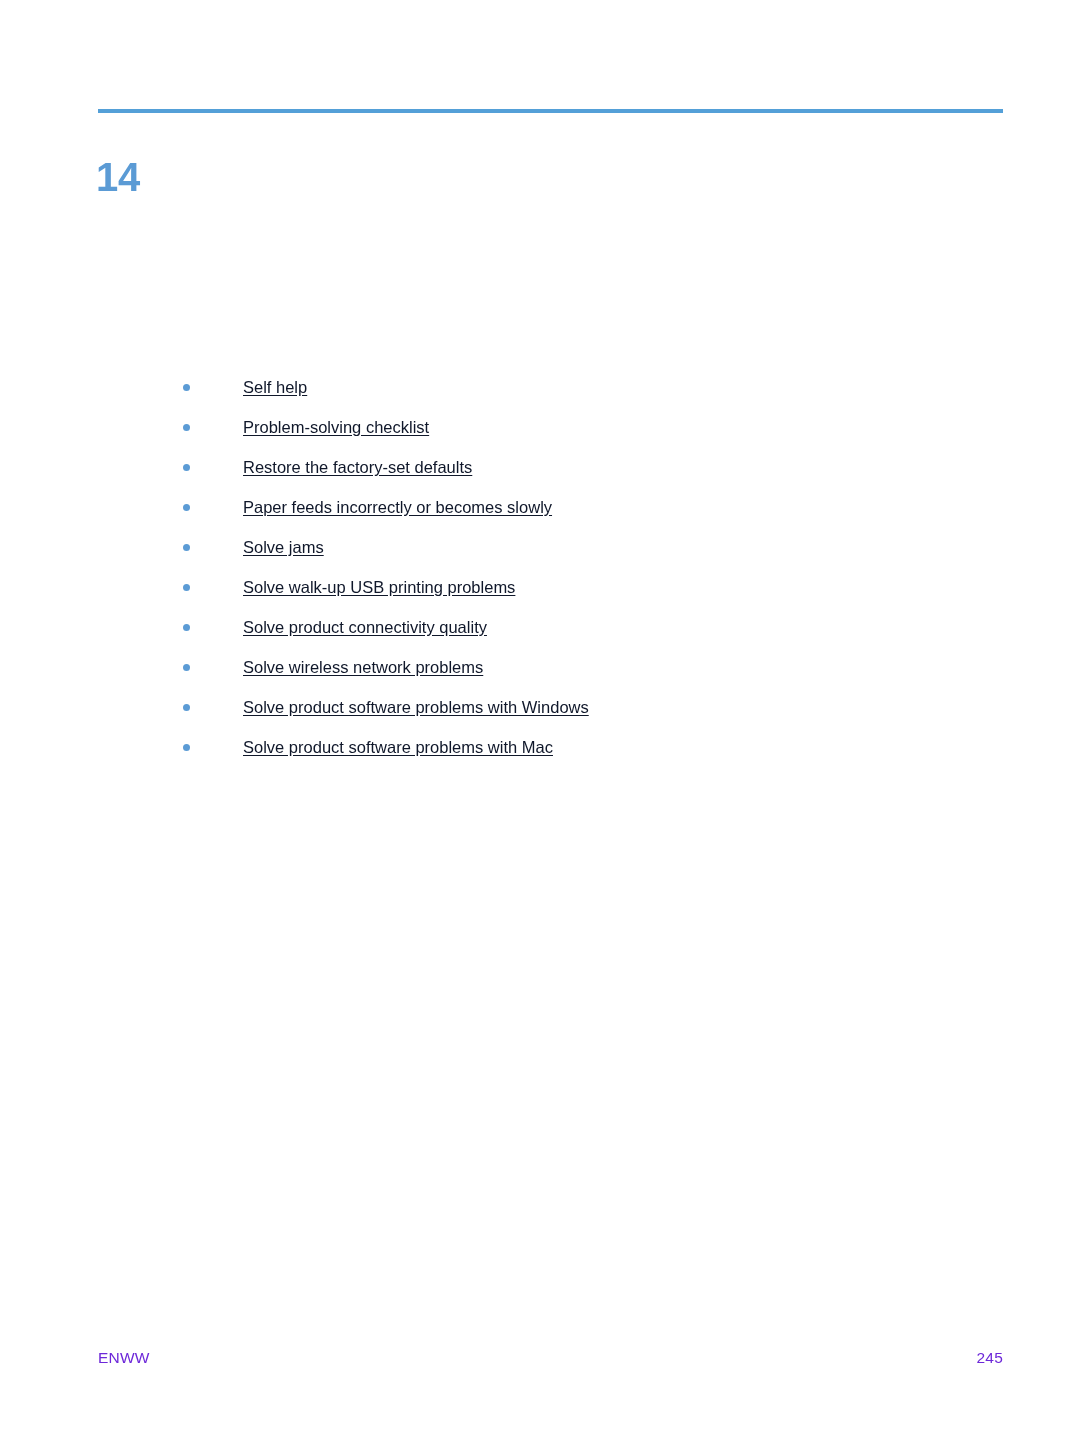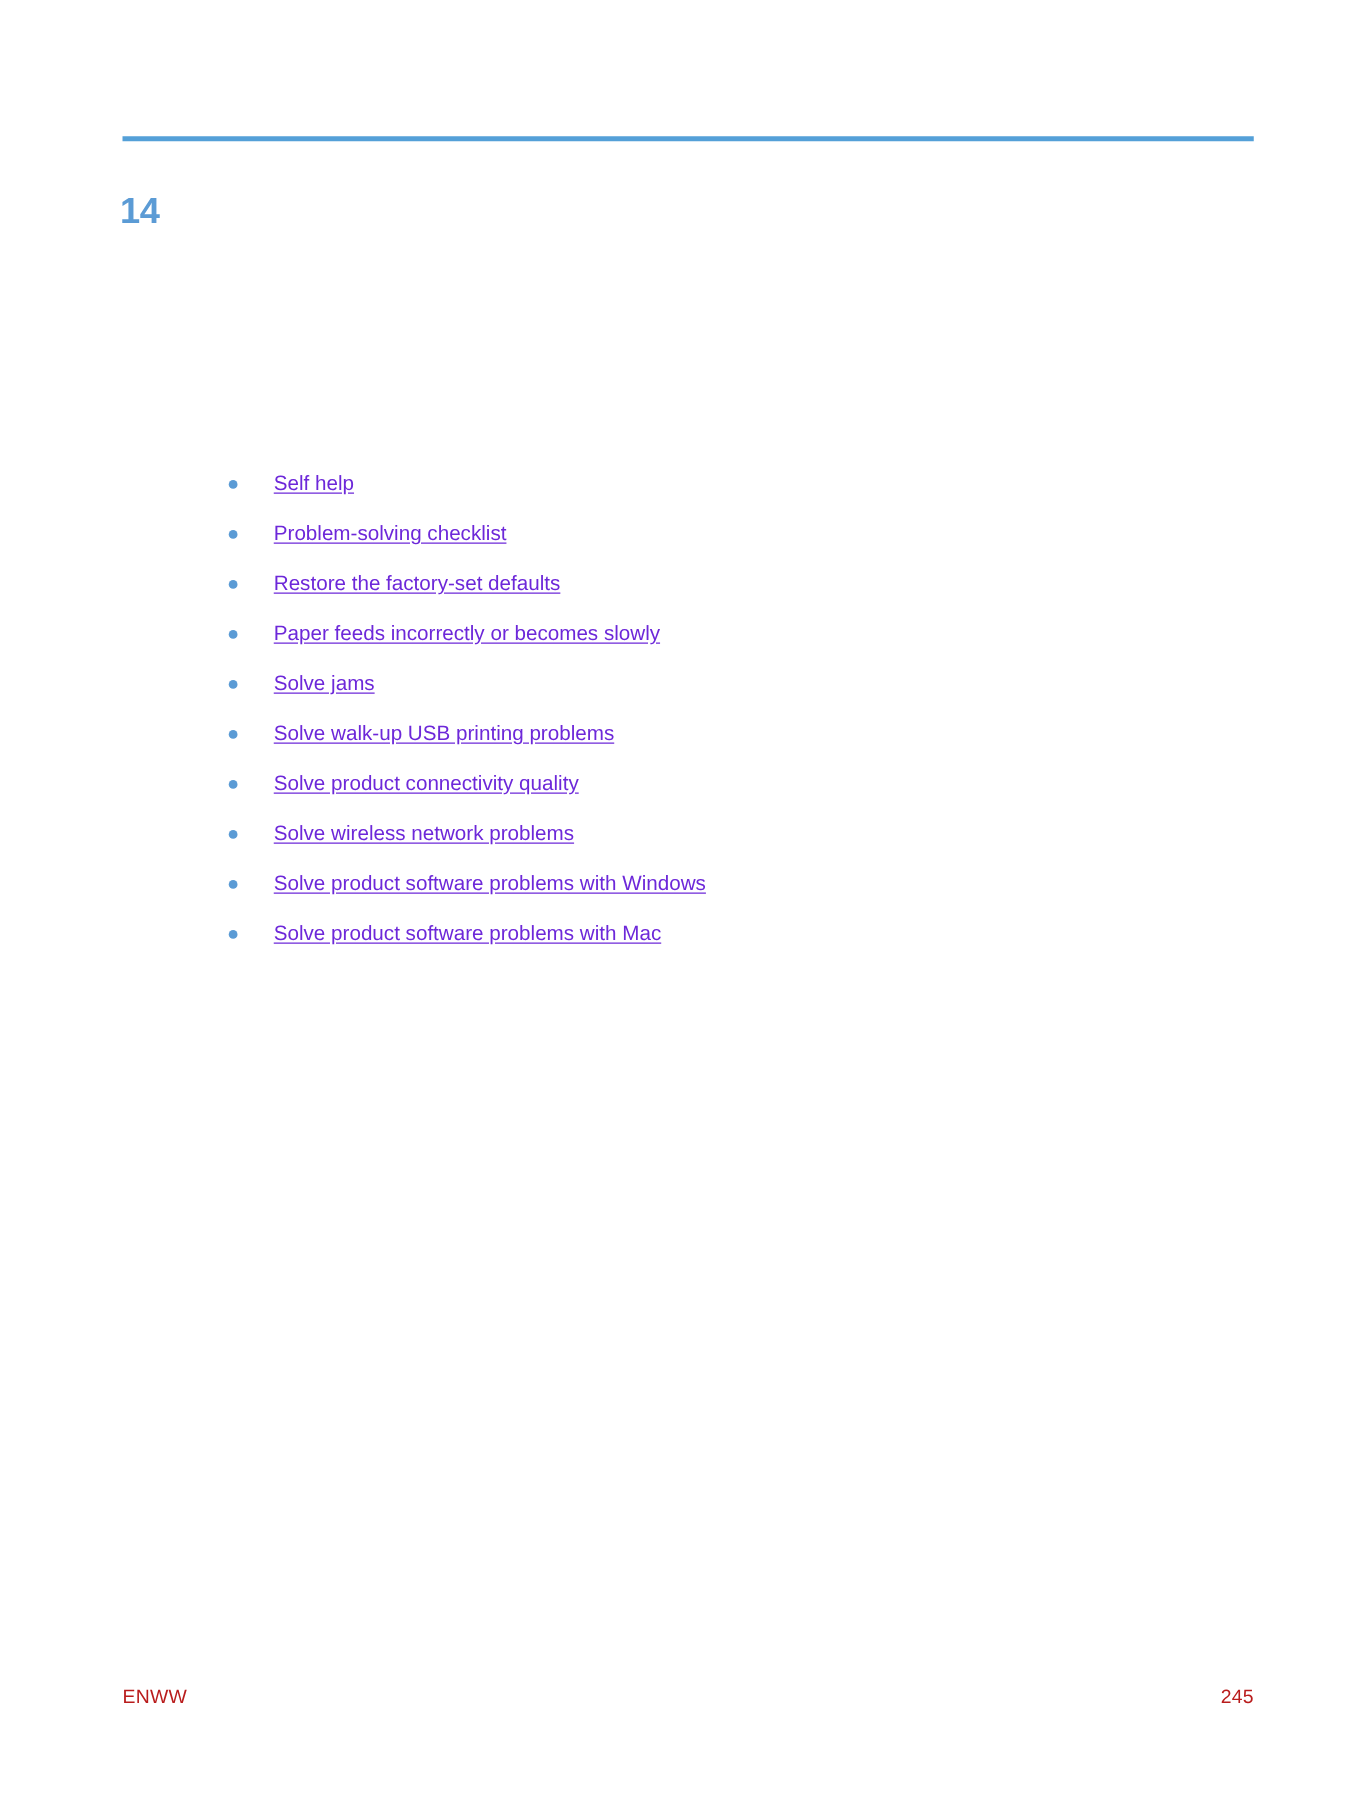--- a/index.html
+++ b/index.html
@@ -34,21 +34,21 @@
 
   .chapter-title {
     position: absolute;
     left: 96px;
     top: 124px;
     width: 905px;
     height: 52px;
     display: flex;
     align-items: baseline;
     color: #5b9bd5;
-    font-size: 29px;
+    font-size: 40px;
     font-weight: bold;
     letter-spacing: -0.3px;
     line-height: 52px;
     white-space: nowrap;
   }
   .chapter-number {
     display: inline-block;
     width: 78px;
     flex: 0 0 78px;
   }
@@ -77,40 +77,41 @@
   .toc-bullet {
     position: absolute;
     left: 3px;
     top: 7px;
     width: 7px;
     height: 7px;
     border-radius: 50%;
     background: #5b9bd5;
   }
   .toc-link {
-    color: #6d28d9;
+    color: #0f172a;
     font-size: 16.5px;
     line-height: 21px;
     text-decoration: underline;
     text-underline-offset: 2px;
     white-space: nowrap;
     cursor: pointer;
+    margin-left: 24px;
   }
 
   
   .footer {
     position: absolute;
     left: 98px;
     top: 1346px;
     width: 905px;
     height: 24px;
     display: flex;
     justify-content: space-between;
     align-items: flex-start;
-    color: #b91c1c;
+    color: #6d28d9;
     font-size: 15.5px;
     line-height: 24px;
   }
   .footer-left { letter-spacing: 0.2px; }
   .footer-right { letter-spacing: 0.2px; }
 </style>
 </head>
 <body>
 
 <div class="page">

